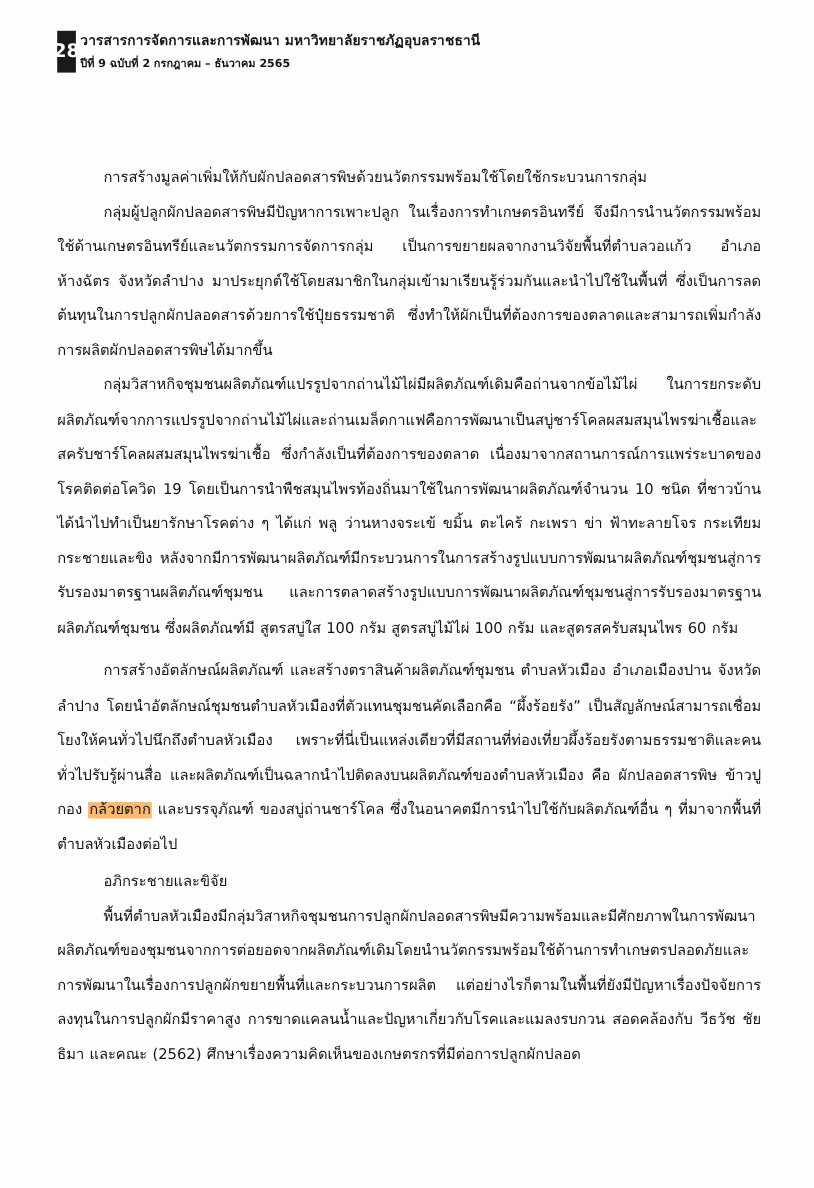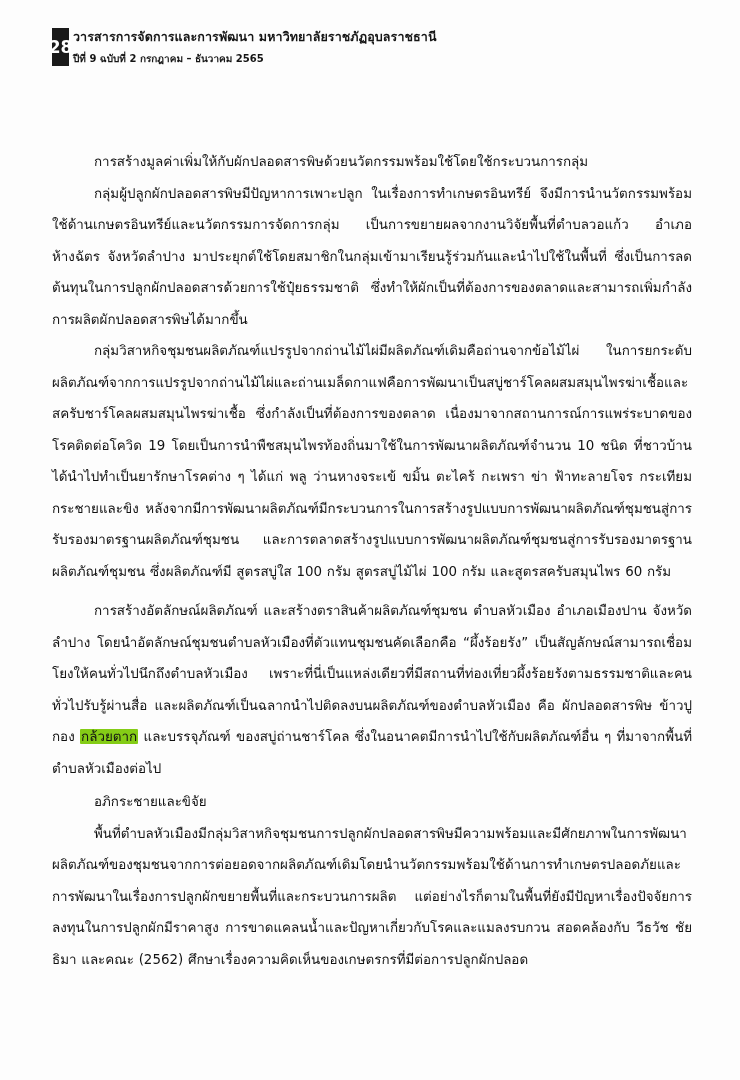--- a/index.html
+++ b/index.html
@@ -91,21 +91,21 @@
   .gap-md { height: 8px; }
   .heading-underlined {
     position: relative;
     display: inline;
     background-image: linear-gradient(to right, #e2402f, #e2402f);
     background-repeat: no-repeat;
     background-position: 0 1.32em;
     background-size: 100% 2.5px;
   }
   .highlight {
-    background: #84cc16;
+    background: #fdba74;
     padding: 0 1px;
     border-radius: 1px;
   }
 </style>
 </head>
 <body>
 
 <div class="page">
 
   <div class="header">

